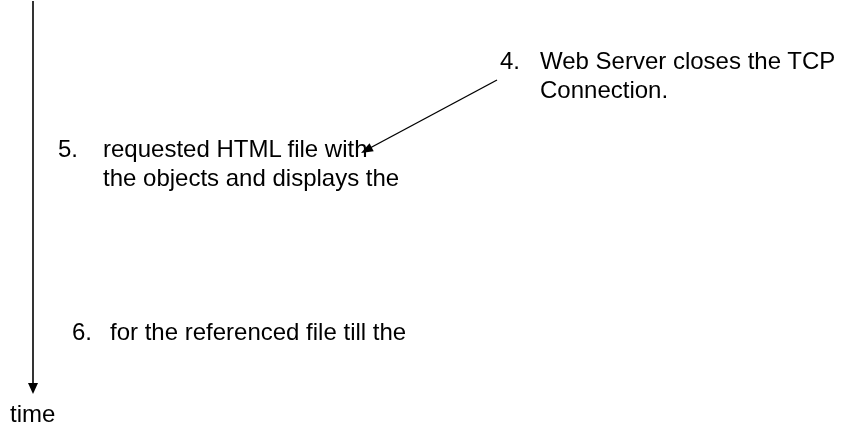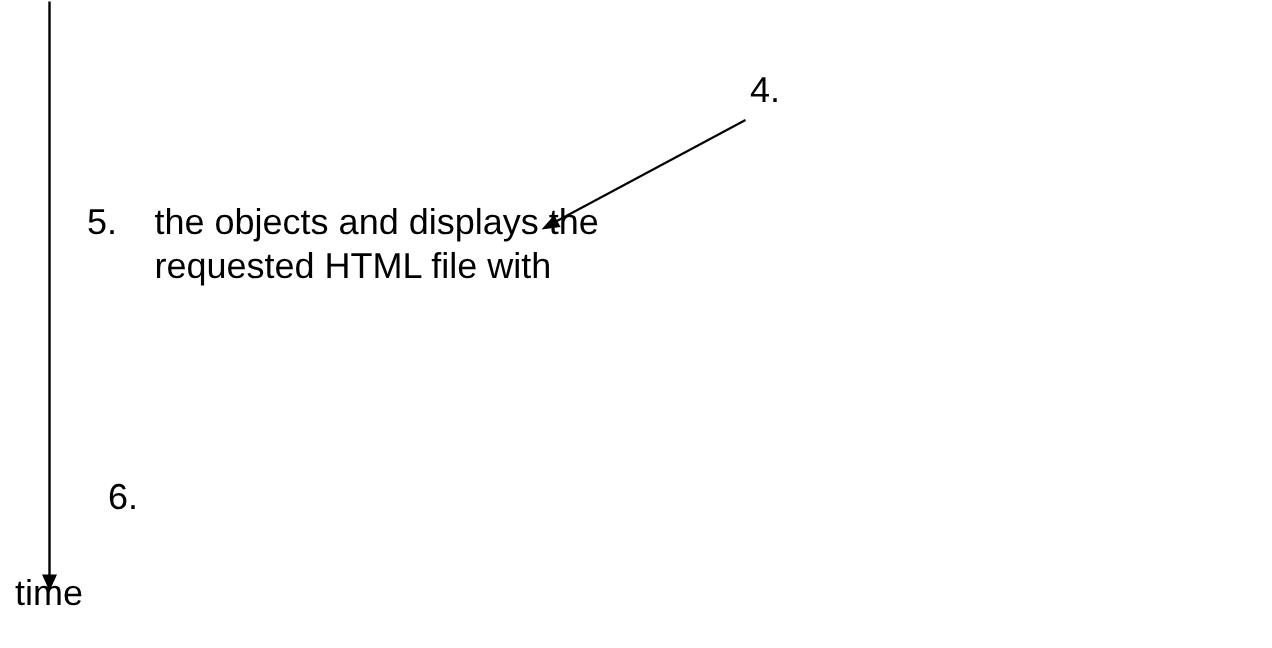--- a/index.html
+++ b/index.html
@@ -37,48 +37,53 @@
   }
   #step-4 { left: 500px; top: 46px; }
   #step-4 .num { width: 40px; }
   #step-5 { left: 58px;  top: 134px; }
   #step-5 .num { width: 45px; }
   #step-6 { left: 72px;  top: 317px; }
   #step-6 .num { width: 38px; }
   #time-label {
     position: absolute;
     left: 10px;
-    top: 381px;
+    top: 399px;
     font-size: 24px;
     line-height: 29px;
   }
 </style>
 </head>
 <body style="background: rgb(255, 255, 255); color: rgb(0, 0, 0);">
 
 <svg id="diagram-canvas" viewBox="0 0 848 432" xmlns="http://www.w3.org/2000/svg">
 
   <line x1="33" y1="1" x2="33" y2="384" stroke="#000000" stroke-width="1.6"></line>
   <polygon points="33,394 28,383 38,383" fill="#000000"></polygon>
 
   <line x1="497" y1="80" x2="370" y2="148" stroke="#000000" stroke-width="1.4"></line>
   <polygon points="361,153 369.5,143.3 373.7,151.3" fill="#000000"></polygon>
 </svg>
 
 <div id="step-4" class="step">
   <span class="num">4.</span>
+  <div class="lines">
+    <div>Web Server closes the TCP</div>
+    <div>Connection.</div>
+  </div>
 </div>
 
 <div id="step-5" class="step">
   <span class="num">5.</span>
   <div class="lines">
+    <div>requested HTML file with</div>
     <div>the objects and displays the</div>
-    <div>requested HTML file with</div>
   </div>
 </div>
 
 <div id="step-6" class="step">
   <span class="num">6.</span>
   <div class="lines">
+    <div>for the referenced file till the</div>
   </div>
 </div>
 
 <div id="time-label">time</div>
 
 </body></html>

